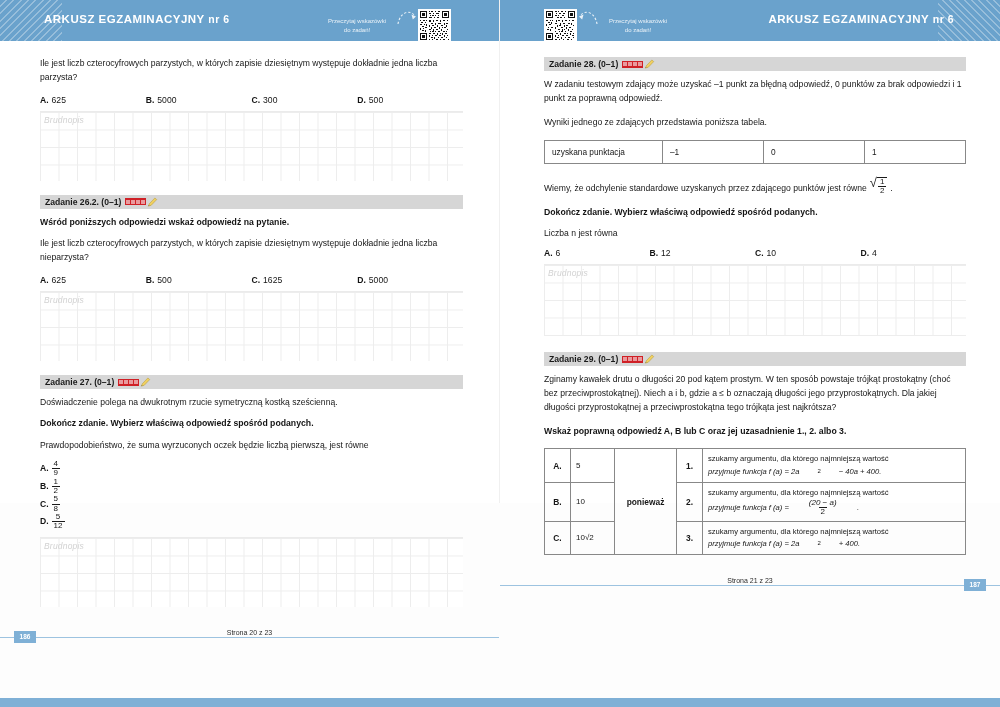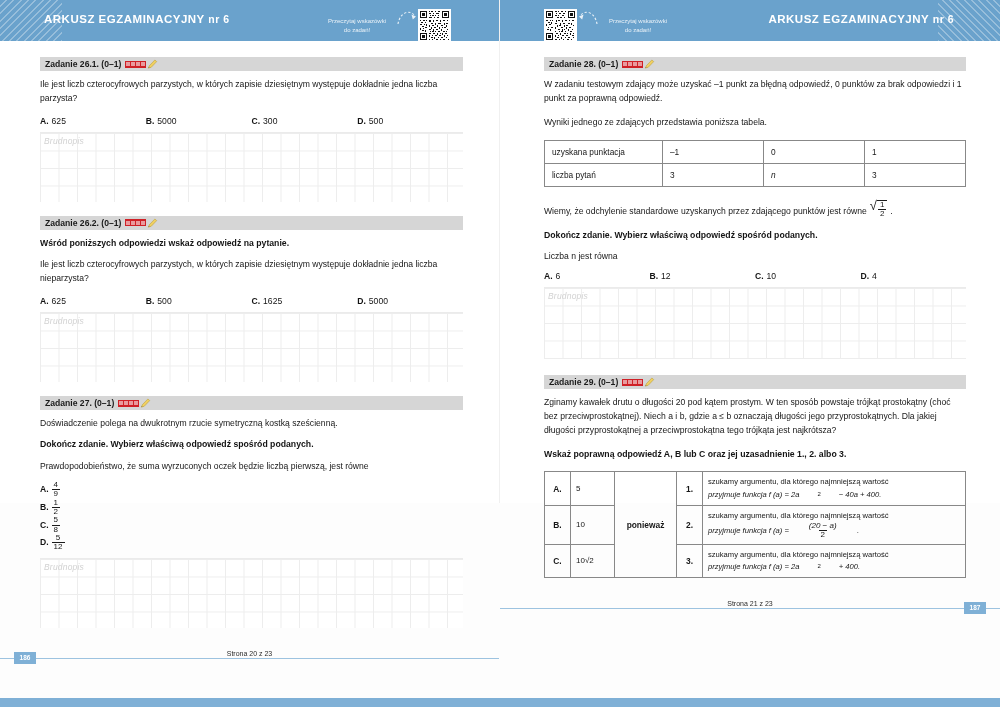--- a/index.html
+++ b/index.html
@@ -319,33 +319,20 @@
                 <rect x="28" y="28" width="1" height="1"></rect>
             </g>
           </svg>
         </div>
       </div>
     </div>
 
     <div class="body">
 
       <div>
-        <div class="task-bar">
-          <span class="tl">Zadanie 26.1. (0–1)</span>
-          <span class="diff">
-              <i></i>
-              <i></i>
-              <i></i>
-              <i></i>
-            </span>
-          <svg class="pencil" viewBox="0 0 12 12">
-            <path d="M1.5 10.5 L2.6 7.8 L8.6 1.6 L10.6 3.4 L4.6 9.6 Z" fill="#f0d060" stroke="#b09020" stroke-width="0.5"></path>
-            <path d="M1.5 10.5 L2.6 9.9 L2.1 9.2 Z" fill="#555"></path>
-          </svg>
-        </div>
         <div class="para">Ile jest liczb czterocyfrowych parzystych, w których zapisie dziesiętnym występuje dokładnie jedna liczba parzysta?</div>
         <div class="answers cols4">
           <div class="ans">
             <b>A.</b>
             <span>625</span>
           </div>
           <div class="ans">
             <b>B.</b>
             <span>5000</span>
           </div>
@@ -596,26 +583,20 @@
         <div class="para">Wyniki jednego ze zdających przedstawia poniższa tabela.</div>
 
         <table class="grid t28">
           <tbody>
               <tr>
             <td>uzyskana punktacja</td>
             <td>–1</td>
             <td>0</td>
             <td>1</td>
           </tr>
-          <tr>
-            <td>liczba pytań</td>
-            <td>3</td>
-            <td style="font-style:italic">n</td>
-            <td>3</td>
-          </tr>
         </tbody>
           </table>
 
         <div class="para" style="margin-top:12px;display:flex;align-items:flex-end;gap:3px;flex-wrap:wrap">
           <span>Wiemy, że odchylenie standardowe uzyskanych przez zdającego punktów jest równe</span>
           <span class="sqrt">
             <span class="rad">√</span>
             <span class="inner">
               <span class="frac">
                 <span class="num">1</span>

